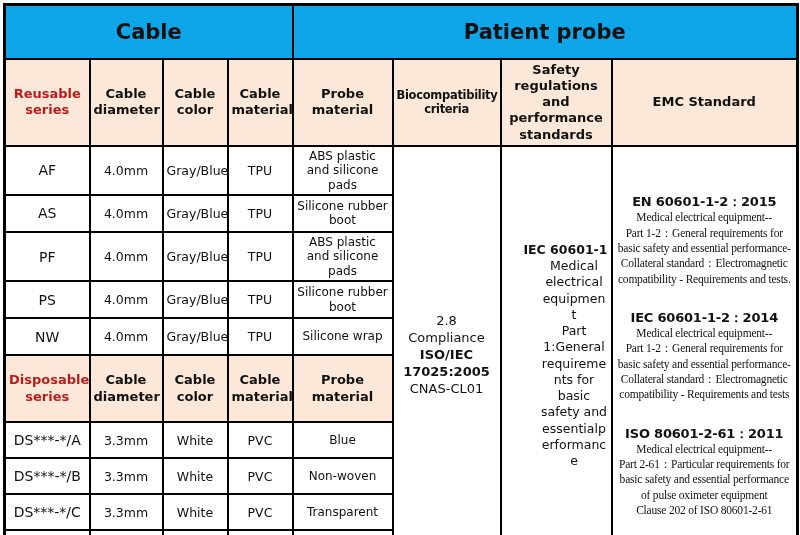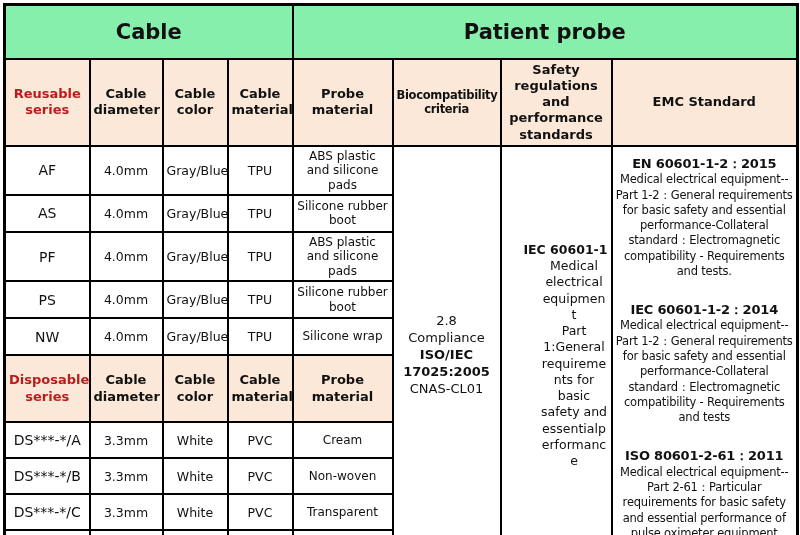--- a/index.html
+++ b/index.html
@@ -40,21 +40,21 @@
   col.c7 { width: 111px; }
   col.c8 { width: 186px; }
   
   tr.band-row    { height: 54px; }
   tr.colhead-row { height: 66px; }
   tr.data-row    { height: 37px; }
   tr.subhead-row { height: 67px; }
   tr.ds-row      { height: 36px; }
 
   td.band {
-    background: #86efac;
+    background: #0ea5e9;
     font-size: 21px;
     font-weight: bold;
     color: #111111;
   }
   td.colhead {
     background: #FBE8D8;
     font-size: 13px;
     font-weight: bold;
     line-height: 1.25;
   }
@@ -94,21 +94,21 @@
     vertical-align: top;
     text-align: left;
     padding: 4px 5px;
     font-size: 11.5px;
     line-height: 1.33;
     letter-spacing: -0.2px;
   }
   .emc-block { margin-bottom: 22px; }
   .emc-block:last-child { margin-bottom: 0; }
   .emc-title { font-weight: bold; font-size: 13px; }
-  .emc-body  { white-space: pre-line; }
+  .emc-body  { white-space: pre-line; font-family: Liberation Serif, serif; }
 </style>
 </head>
 <body>
 
 <div class="page">
   <table class="spec">
     <colgroup>
       <col class="c1">
         <col class="c2">
         <col class="c3">
@@ -213,21 +213,21 @@
       <td class="colhead">Cable color</td>
       <td class="colhead">Cable material</td>
       <td class="colhead">Probe material</td>
     </tr>
 
     <tr class="ds-row">
       <td class="series-cell">DS***-*/A</td>
       <td class="val-cell">3.3mm</td>
       <td class="val-cell">White</td>
       <td class="val-cell">PVC</td>
-      <td class="probe-cell">Cream</td>
+      <td class="probe-cell">Blue</td>
     </tr>
 
     <tr class="ds-row">
       <td class="series-cell">DS***-*/B</td>
       <td class="val-cell">3.3mm</td>
       <td class="val-cell">White</td>
       <td class="val-cell">PVC</td>
       <td class="probe-cell">Non-woven</td>
     </tr>
 

